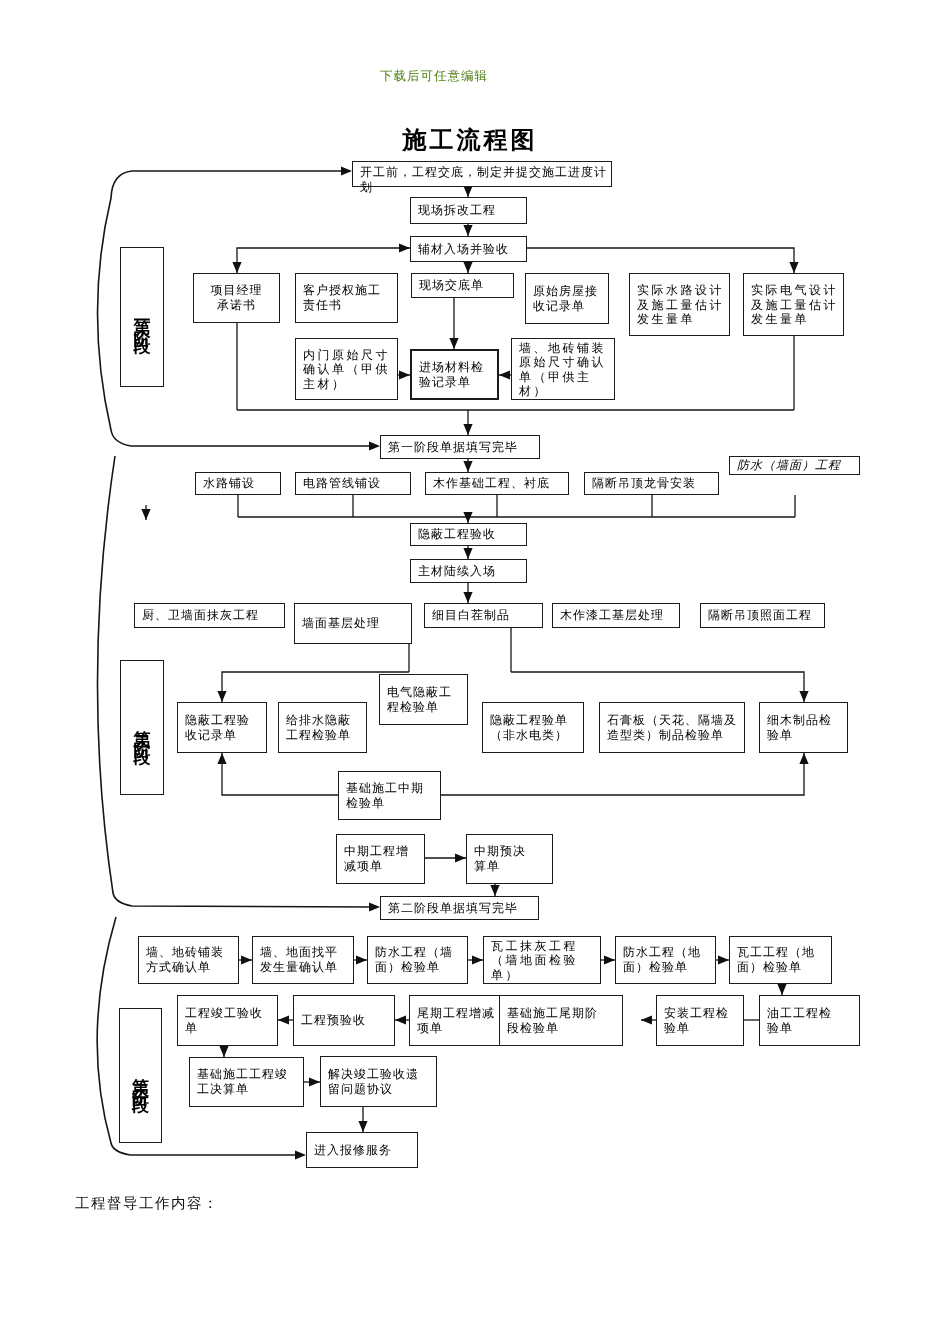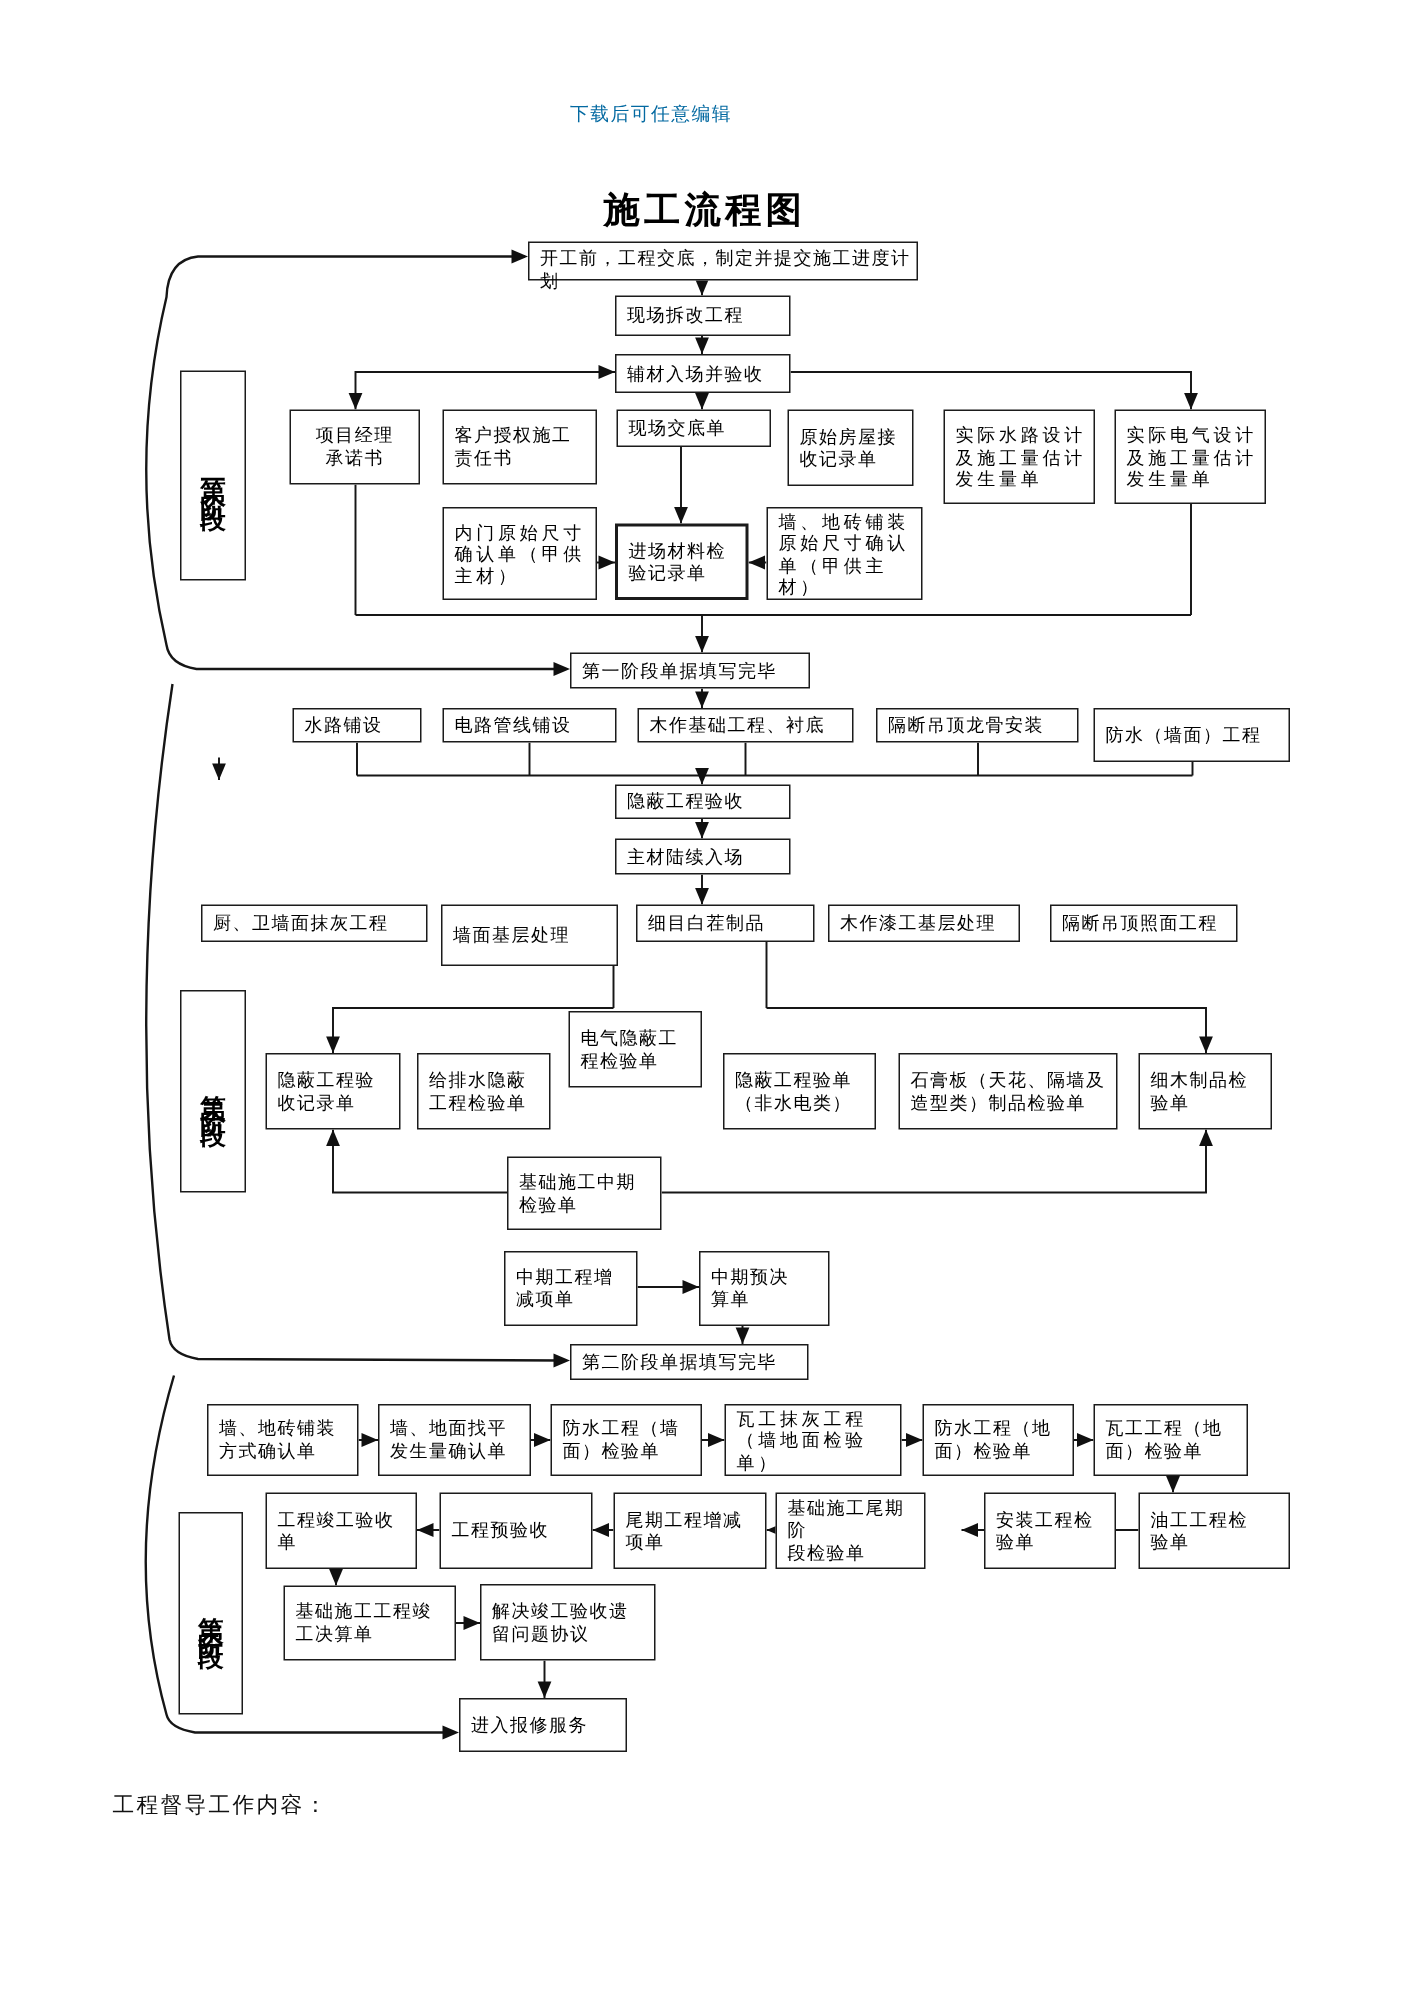--- a/index.html
+++ b/index.html
@@ -1,19 +1,19 @@
 <!DOCTYPE html>
 <html><head>
 <meta charset="utf-8">
 <style>
   html,body{margin:0;padding:0;background:#fff;}
   #page{position:relative;width:950px;height:1344px;background:#fff;overflow:hidden;
         font-family:"Liberation Serif","DejaVu Serif",serif;color:#000;}
   #doc-header{position:absolute;top:68px;left:0;width:868px;text-align:center;
-        font-size:12.5px;letter-spacing:1px;color:#0369a1;}
+        font-size:12.5px;letter-spacing:1px;color:#4d7c0f;}
   #doc-title{position:absolute;top:124px;left:0;width:940px;text-align:center;
         font-size:24px;font-weight:bold;letter-spacing:3px;color:#000;}
   #doc-footer{position:absolute;top:1194px;left:75px;font-size:14.5px;letter-spacing:1.5px;color:#111;}
   #flow{position:absolute;left:0;top:0;width:950px;height:1344px;}
   svg#connectors{position:absolute;left:0;top:0;}
   .node{position:absolute;box-sizing:border-box;border:1.4px solid #1b1b1b;background:#fff;
         font-size:12px;line-height:15px;letter-spacing:1px;white-space:pre-line;
         padding:1px 4px 1px 7px;display:flex;align-items:center;overflow:visible;z-index:2;}
   .node.thick{border-width:2.2px;}
   .node.center{justify-content:center;text-align:center;padding:1px 2px;}
@@ -144,21 +144,21 @@
 验记录单</span></div>
       <div class="node sp" style="left: 511px; top: 338px; width: 104px; height: 62px;"><span>墙、地砖铺装
 原始尺寸确认
 单（甲供主
 材）</span></div>
       <div class="node" style="left: 380px; top: 435px; width: 160px; height: 24px;"><span>第一阶段单据填写完毕</span></div>
       <div class="node" style="left: 195px; top: 472px; width: 86px; height: 23px;"><span>水路铺设</span></div>
       <div class="node" style="left: 295px; top: 472px; width: 116px; height: 23px;"><span>电路管线铺设</span></div>
       <div class="node" style="left: 425px; top: 472px; width: 144px; height: 23px;"><span>木作基础工程、衬底</span></div>
       <div class="node" style="left: 584px; top: 472px; width: 135px; height: 23px;"><span>隔断吊顶龙骨安装</span></div>
-      <div class="node" style="left: 729px; top: 472px; width: 131px; height: 36px;"><span>防水（墙面）工程</span></div>
+      <div class="node" style="left: 729px; top: 456px; width: 131px; height: 19px; font-style: italic;"><span>防水（墙面）工程</span></div>
       <div class="node" style="left: 410px; top: 523px; width: 117px; height: 23px;"><span>隐蔽工程验收</span></div>
       <div class="node" style="left: 410px; top: 559px; width: 117px; height: 24px;"><span>主材陆续入场</span></div>
       <div class="node" style="left: 134px; top: 603px; width: 151px; height: 25px;"><span>厨、卫墙面抹灰工程</span></div>
       <div class="node" style="left: 294px; top: 603px; width: 118px; height: 41px;"><span>墙面基层处理</span></div>
       <div class="node" style="left: 424px; top: 603px; width: 119px; height: 25px;"><span>细目白茬制品</span></div>
       <div class="node" style="left: 552px; top: 603px; width: 128px; height: 25px;"><span>木作漆工基层处理</span></div>
       <div class="node" style="left: 700px; top: 603px; width: 125px; height: 25px;"><span>隔断吊顶照面工程</span></div>
       <div class="node" style="left: 177px; top: 702px; width: 90px; height: 51px;"><span>隐蔽工程验
 收记录单</span></div>
       <div class="node" style="left: 278px; top: 702px; width: 89px; height: 51px;"><span>给排水隐蔽
@@ -189,21 +189,21 @@
 单）</span></div>
       <div class="node" style="left: 615px; top: 936px; width: 101px; height: 48px;"><span>防水工程（地
 面）检验单</span></div>
       <div class="node" style="left: 729px; top: 936px; width: 103px; height: 48px;"><span>瓦工工程（地
 面）检验单</span></div>
       <div class="node" style="left: 177px; top: 995px; width: 101px; height: 51px;"><span>工程竣工验收
 单</span></div>
       <div class="node" style="left: 293px; top: 995px; width: 102px; height: 51px;"><span>工程预验收</span></div>
       <div class="node" style="left: 409px; top: 995px; width: 102px; height: 51px;"><span>尾期工程增减
 项单</span></div>
-      <div class="node" style="left: 517px; top: 995px; width: 100px; height: 51px;"><span>基础施工尾期阶
+      <div class="node" style="left: 499px; top: 995px; width: 124px; height: 51px;"><span>基础施工尾期阶
 段检验单</span></div>
       <div class="node" style="left: 656px; top: 995px; width: 88px; height: 51px;"><span>安装工程检
 验单</span></div>
       <div class="node" style="left: 759px; top: 995px; width: 101px; height: 51px;"><span>油工工程检
 验单</span></div>
       <div class="node" style="left: 177px; top: 1057px; width: 115px; height: 50px; margin-left: 12px;"><span>基础施工工程竣
 工决算单</span></div>
       <div class="node" style="left: 320px; top: 1056px; width: 117px; height: 51px;"><span>解决竣工验收遗
 留问题协议</span></div>
       <div class="node" style="left: 306px; top: 1132px; width: 112px; height: 36px;"><span>进入报修服务</span></div>

